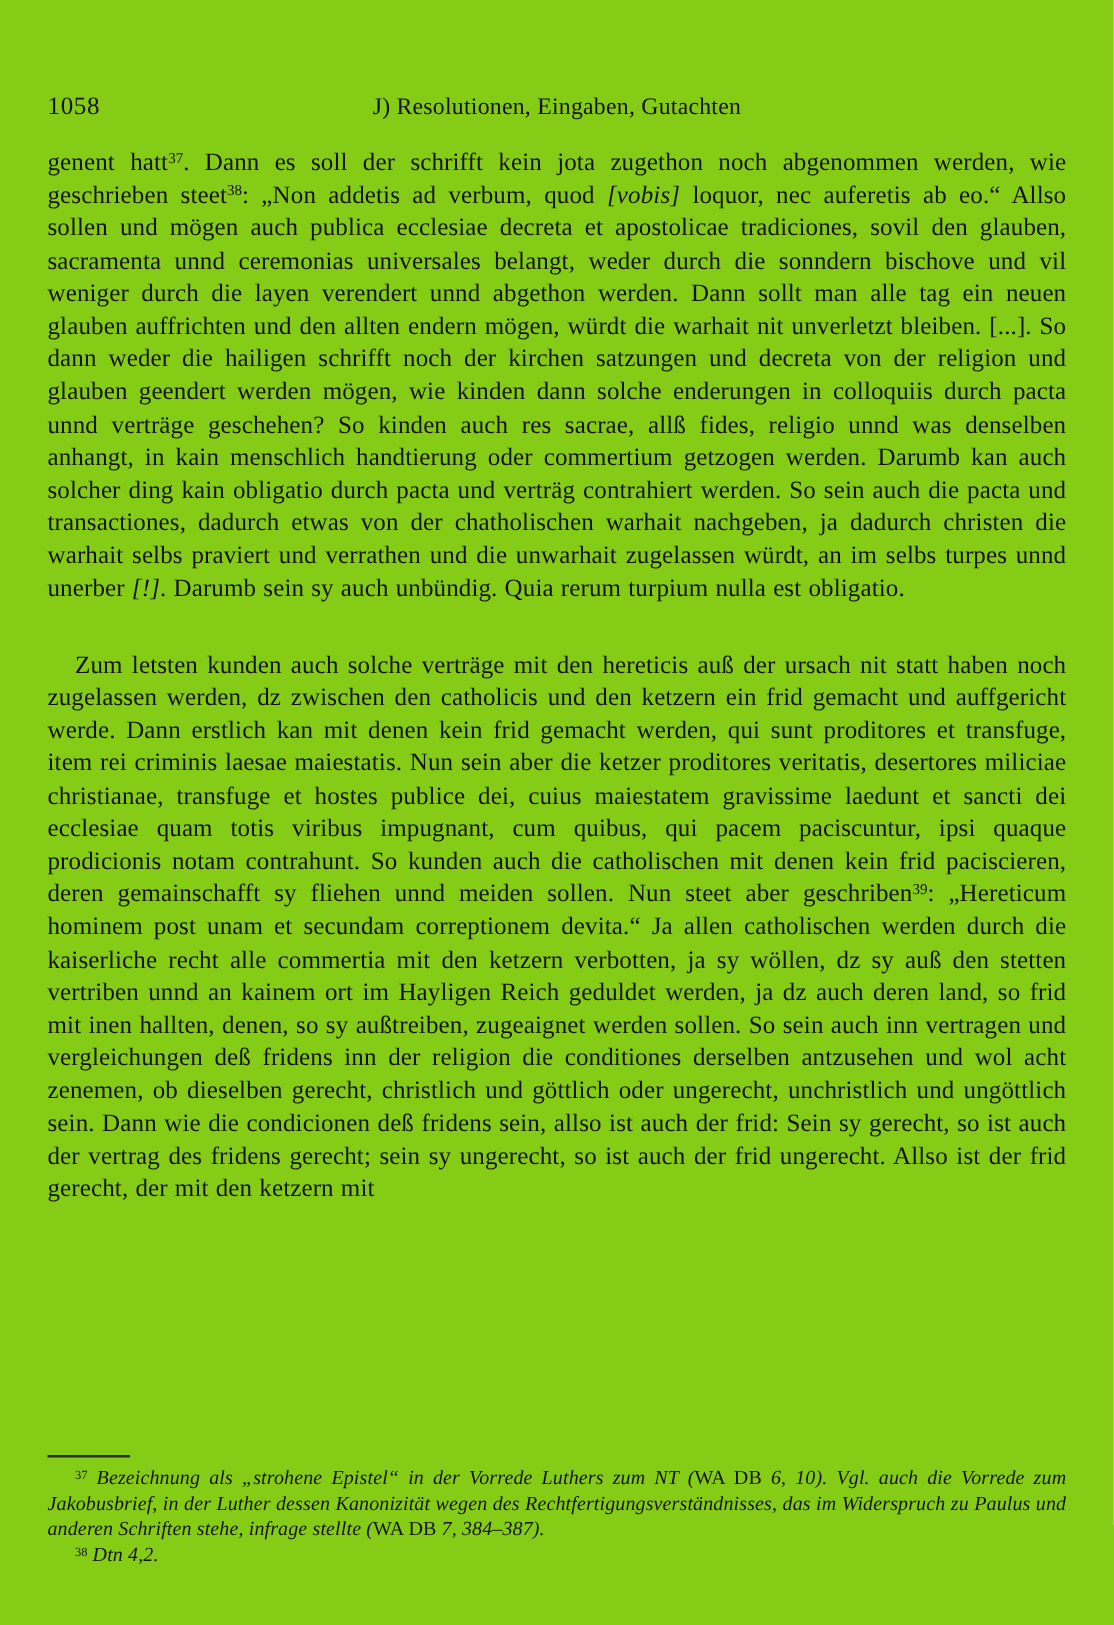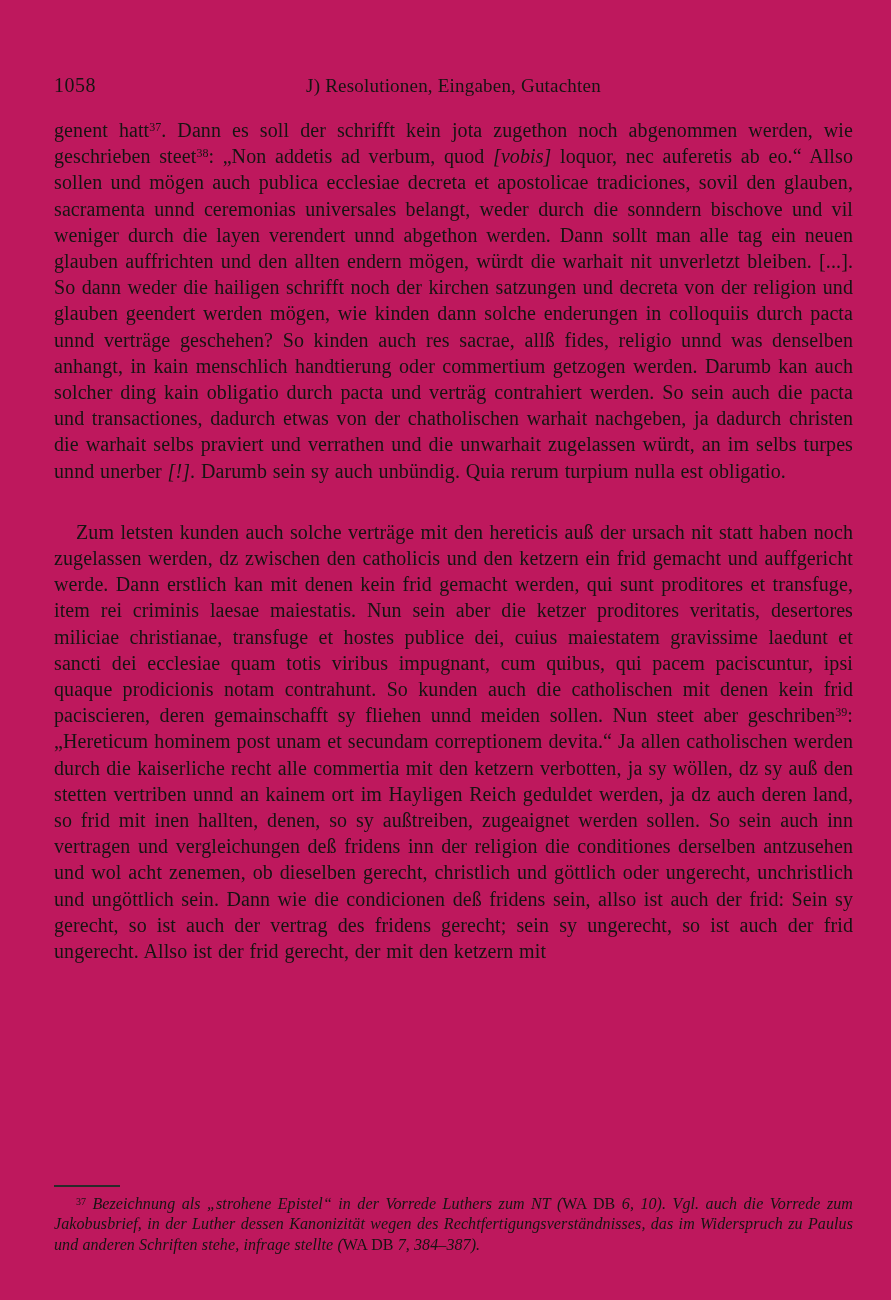--- a/index.html
+++ b/index.html
@@ -7,24 +7,24 @@
   body {
     width: 891px;
     height: 1300px;
     color: #161412;
     font-family: "Liberation Serif", serif;
     overflow: hidden;
   }
   .page {
     width: 891px;
     height: 1300px;
-    padding: 74px 38px 44px 54px;
+    padding: 74px 38px 44px 38px;
     display: flex;
     flex-direction: column;
-    background: #be185d;
+    background: #84cc16;
   }
   .running-header {
     display: grid;
     grid-template-columns: 1fr auto 1fr;
     align-items: baseline;
     margin-bottom: 20px;
   }
   .page-num {
     justify-self: start;
     font-size: 20px;
@@ -85,16 +85,17 @@
 
   <main class="body-text">
       <p class="para"><span>genent hatt</span><sup class="fn-mark">37</sup><span>. Dann es soll der schrifft kein jota zugethon noch abgenommen werden, wie geschrieben steet</span><sup class="fn-mark">38</sup><span>: „Non addetis ad verbum, quod </span><em>[vobis]</em><span> loquor, nec auferetis ab eo.“ Allso sollen und mögen auch publica ecclesiae decreta et apostolicae tradiciones, sovil den glauben, sacramenta unnd ceremonias universales belangt, weder durch die sonndern bischove und vil weniger durch die layen verendert unnd abgethon werden. Dann sollt man alle tag ein neuen glauben auffrichten und den allten endern mögen, würdt die warhait nit unverletzt bleiben. [...]. So dann weder die hailigen schrifft noch der kirchen satzungen und decreta von der religion und glauben geendert werden mögen, wie kinden dann solche enderungen in colloquiis durch pacta unnd verträge geschehen? So kinden auch res sacrae, allß fides, religio unnd was denselben anhangt, in kain menschlich handtierung oder commertium getzogen werden. Darumb kan auch solcher ding kain obligatio durch pacta und verträg contrahiert werden. So sein auch die pacta und transactiones, dadurch etwas von der chatholischen warhait nachgeben, ja dadurch christen die warhait selbs praviert und verrathen und die unwarhait zugelassen würdt, an im selbs turpes unnd unerber </span><em>[!]</em><span>. Darumb sein sy auch unbündig. Quia rerum turpium nulla est obligatio.</span></p>
       <p class="para indent"><span>Zum letsten kunden auch solche verträge mit den hereticis auß der ursach nit statt haben noch zugelassen werden, dz zwischen den catholicis und den ketzern ein frid gemacht und auffgericht werde. Dann erstlich kan mit denen kein frid gemacht werden, qui sunt proditores et transfuge, item rei criminis laesae maiestatis. Nun sein aber die ketzer proditores veritatis, desertores miliciae christianae, transfuge et hostes publice dei, cuius maiestatem gravissime laedunt et sancti dei ecclesiae quam totis viribus impugnant, cum quibus, qui pacem paciscuntur, ipsi quaque prodicionis notam contrahunt. So kunden auch die catholischen mit denen kein frid paciscieren, deren gemainschafft sy fliehen unnd meiden sollen. Nun steet aber geschriben</span><sup class="fn-mark">39</sup><span>: „Hereticum hominem post unam et secundam correptionem devita.“ Ja allen catholischen werden durch die kaiserliche recht alle commertia mit den ketzern verbotten, ja sy wöllen, dz sy auß den stetten vertriben unnd an kainem ort im Hayligen Reich geduldet werden, ja dz auch deren land, so frid mit inen hallten, denen, so sy außtreiben, zugeaignet werden sollen. So sein auch inn vertragen und vergleichungen deß fridens inn der religion die conditiones derselben antzusehen und wol acht zenemen, ob dieselben gerecht, christlich und göttlich oder ungerecht, unchristlich und ungöttlich sein. Dann wie die condicionen deß fridens sein, allso ist auch der frid: Sein sy gerecht, so ist auch der vertrag des fridens gerecht; sein sy ungerecht, so ist auch der frid ungerecht. Allso ist der frid gerecht, der mit den ketzern mit</span></p>
     </main>
 
   <section class="footnote-area">
     <div class="fn-rule"></div>
     <div>
         <p class="footnote"><sup class="fn-mark">37</sup><em> Bezeichnung als „strohene Epistel“ in der Vorrede Luthers zum NT (</em><span>WA DB</span><em> 6, 10). Vgl. auch die Vorrede zum Jakobusbrief, in der Luther dessen Kanonizität wegen des Rechtfertigungsverständnisses, das im Widerspruch zu Paulus und anderen Schriften stehe, infrage stellte (</em><span>WA DB</span><em> 7, 384–387).</em></p>
+        <p class="footnote"><sup class="fn-mark">38</sup><em> Dtn 4,2.</em></p>
       </div>
   </section>
 
 </div>
 
 </body></html>

